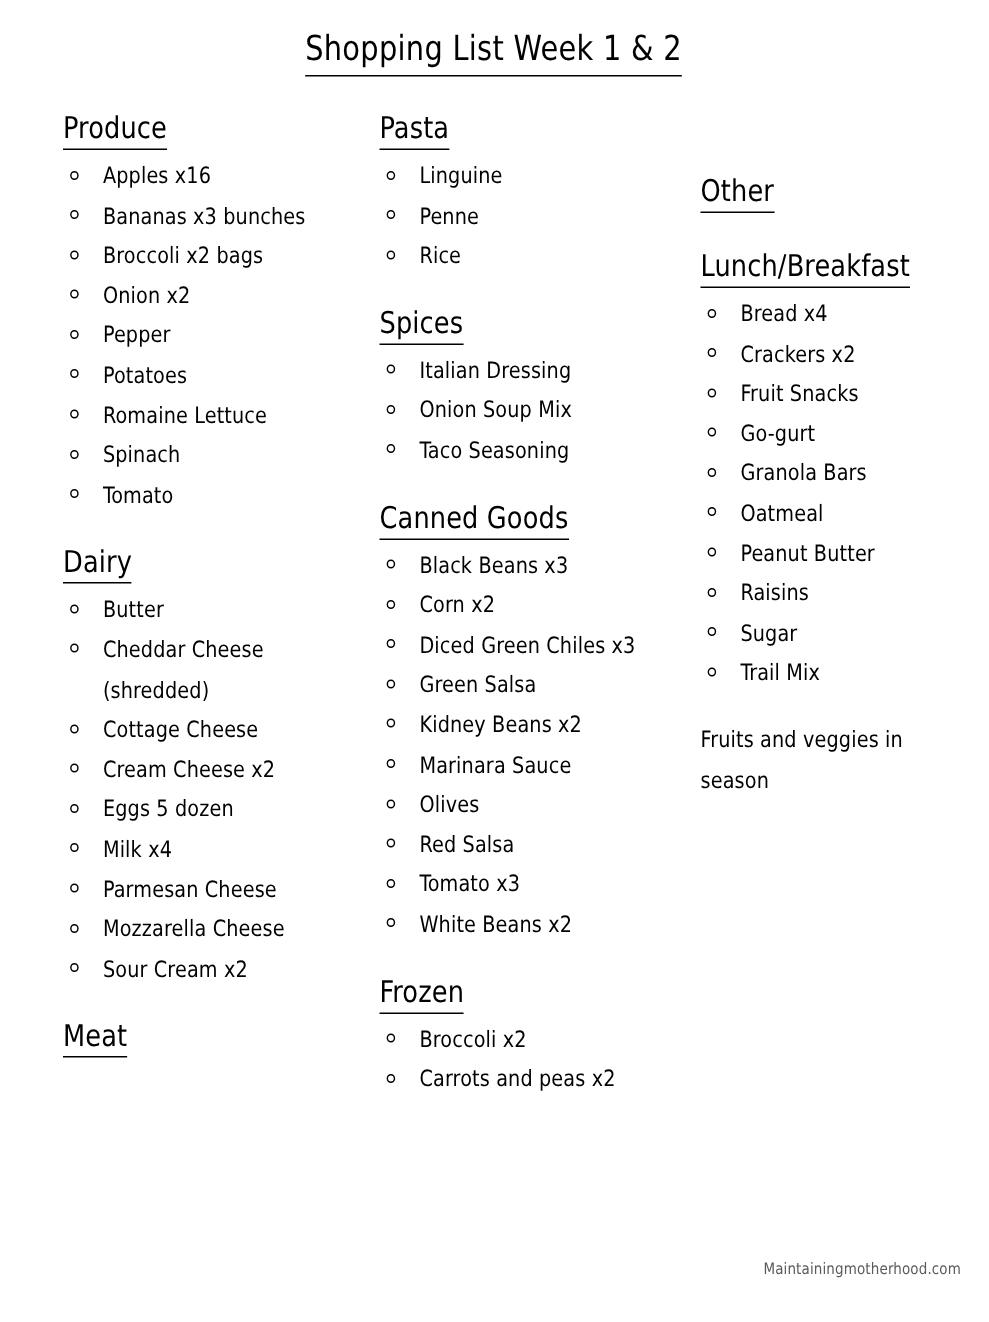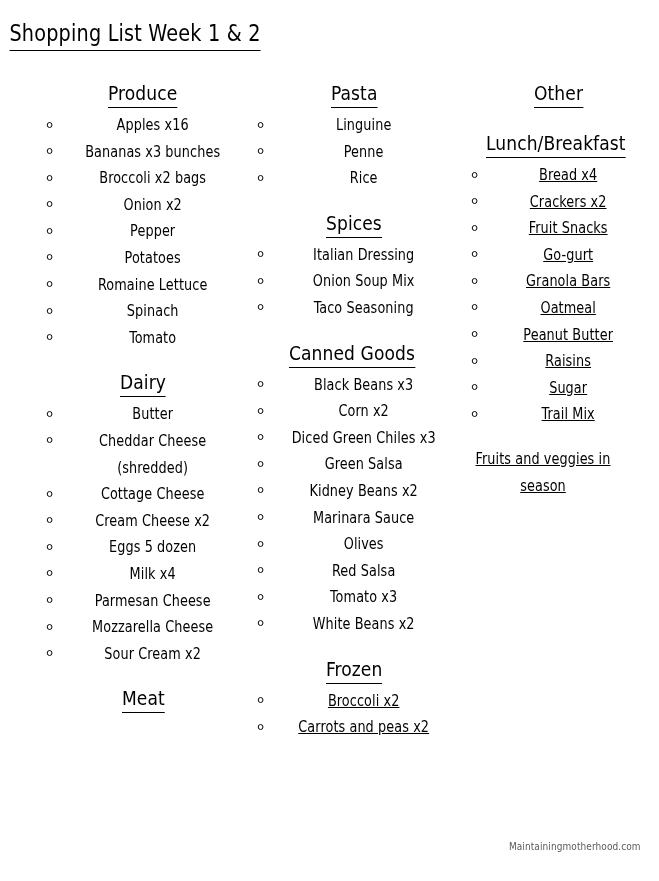--- a/index.html
+++ b/index.html
@@ -17,56 +17,55 @@
     color: #000000;
     -webkit-font-smoothing: none;
   }
 
   
   .page-title {
     position: absolute;
     top: 19px;
     left: 0;
     width: 659px;
-    text-align: left;
+    text-align: center;
   }
   .page-title .title-text {
     display: inline-block;
     font-size: 23px;
     line-height: 28px;
     font-weight: 400;
     letter-spacing: 0.2px;
     padding-bottom: 3px;
     border-bottom: 1.6px solid #000;
     transform: scaleX(0.93);
     transform-origin: center;
   }
 
   
   .columns {
     position: absolute;
-    top: 82px;
+    top: 74px;
     left: 0;
     width: 659px;
     height: 760px;
-    text-align: center;
   }
   .column {
     position: absolute;
     top: 0;
   }
   .col-0 { left: 42px;  width: 205px; }
   .col-1 { left: 253px; width: 205px; }
-  .col-2 { left: 467px; width: 185px; }
+  .col-2 { left: 467px; width: 185px; margin-top: 42px; }
 
   
   .section {
     margin-bottom: 20px;
   }
-  .section:last-child { margin-bottom: 0; text-decoration: underline; }
+  .section:last-child { margin-bottom: 0; }
 
   .section-heading {
     font-size: 20px;
     line-height: 23px;
     font-weight: 400;
     letter-spacing: 0.1px;
     margin: 0 0 4px 0;
     padding-bottom: 2px;
     display: inline-block;
     border-bottom: 1.4px solid #000;

